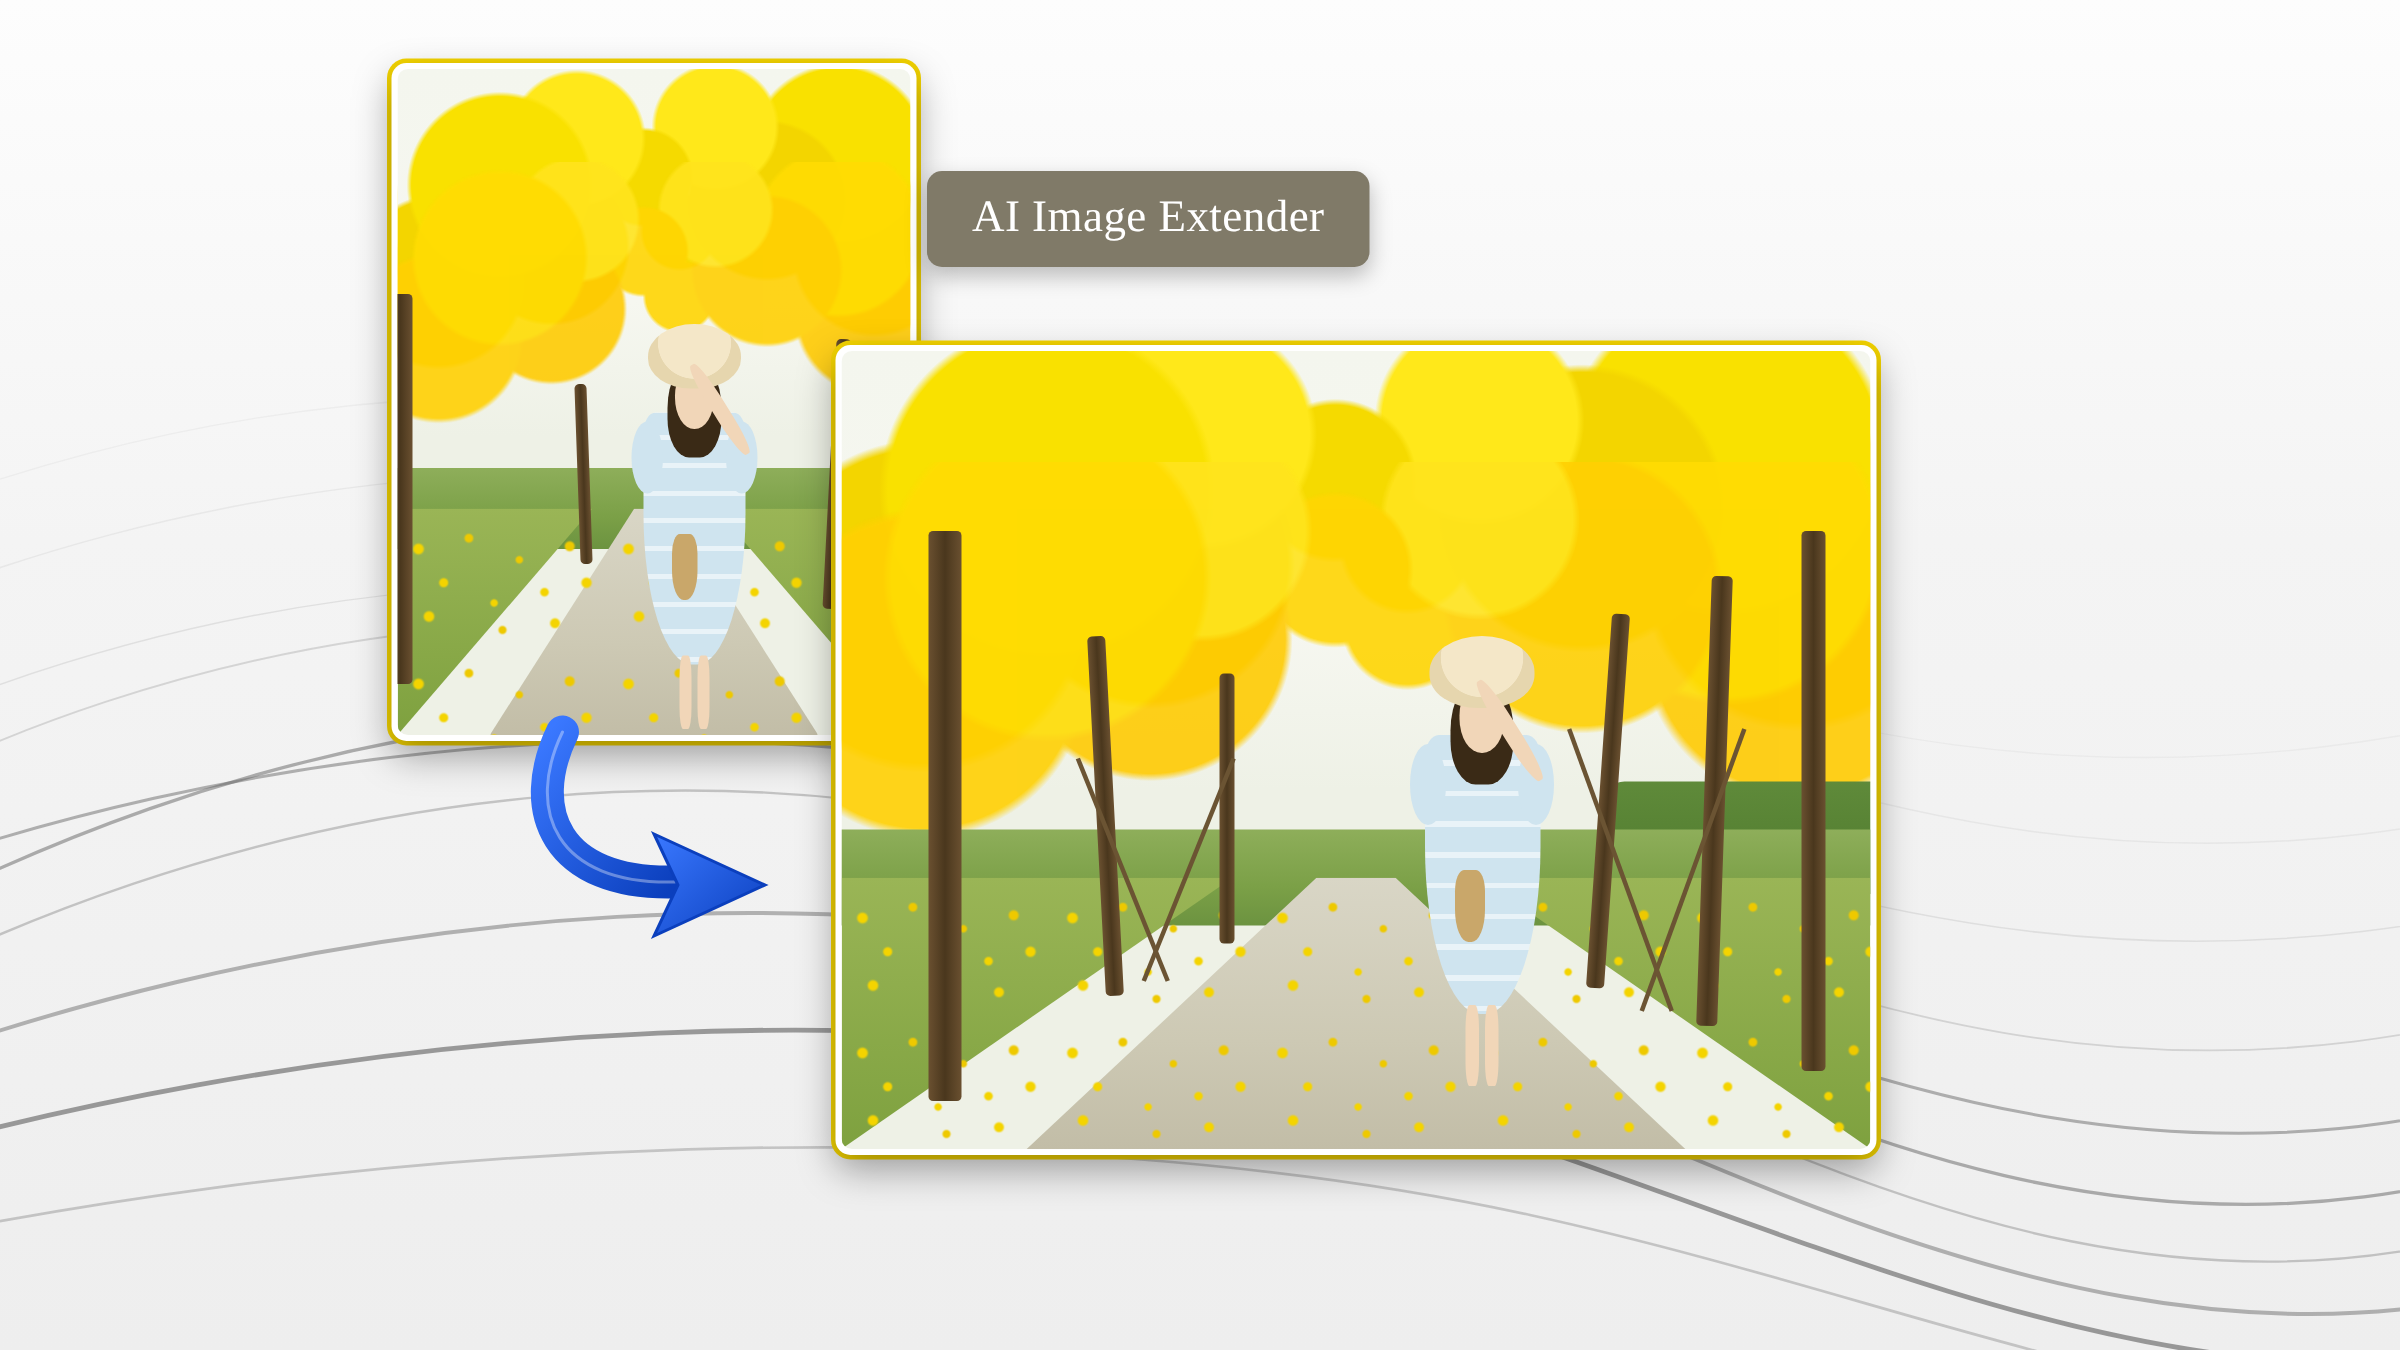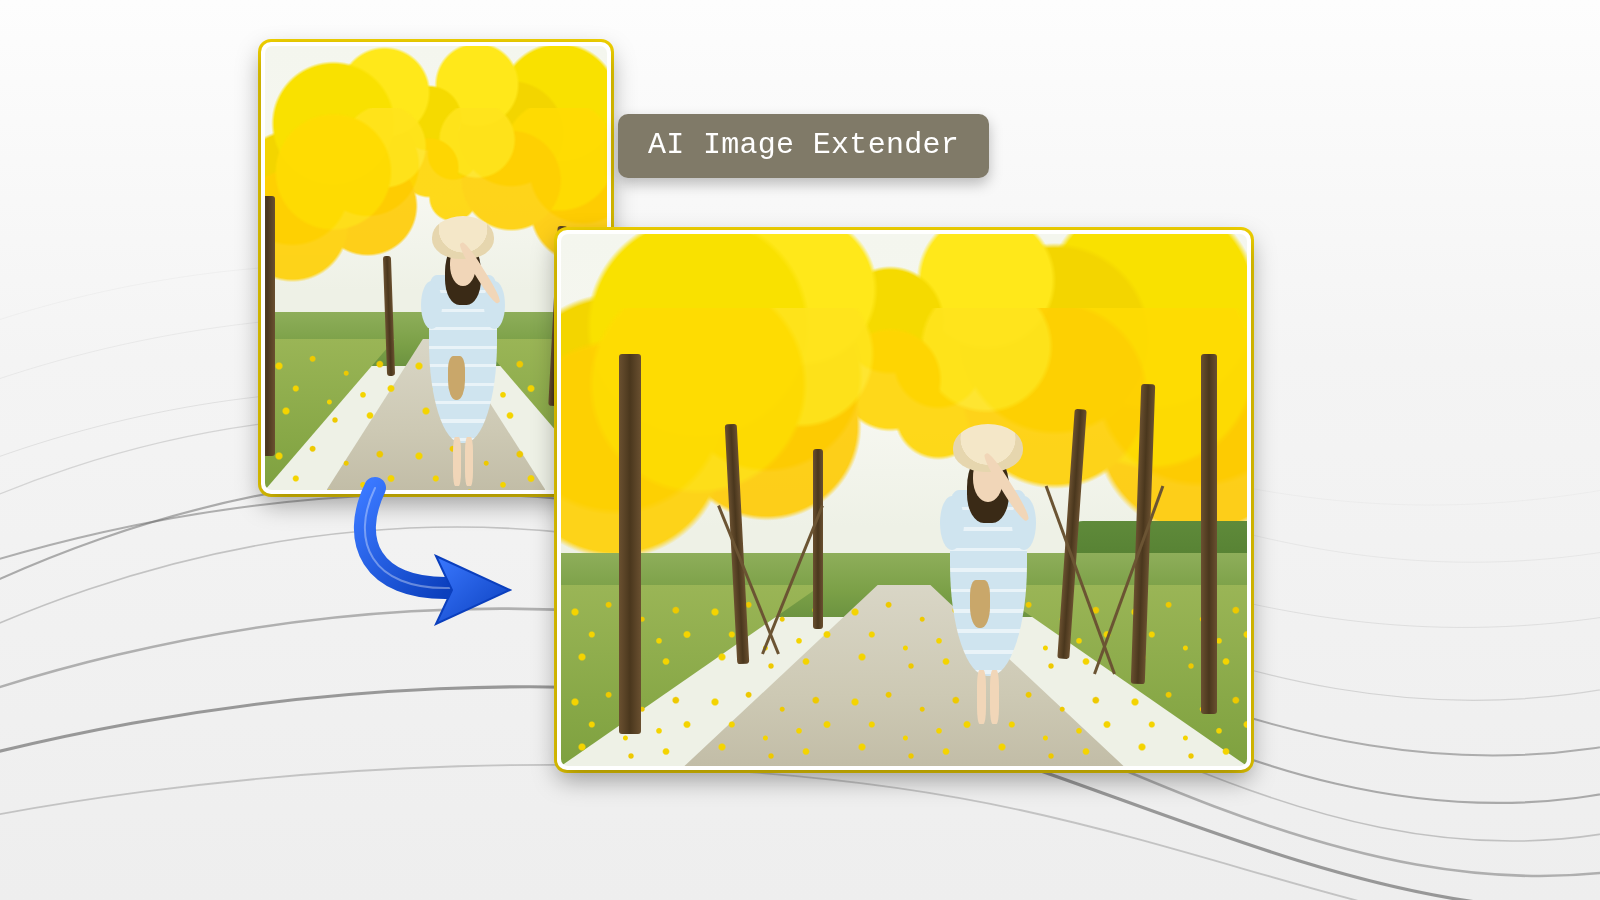--- a/index.html
+++ b/index.html
@@ -8,21 +8,21 @@
   .waves{position:absolute;left:-120px;top:150px;width:1900px;height:820px;pointer-events:none;}
   
   .frame{position:absolute;border-radius:10px;overflow:hidden;background:#fff;box-shadow:0 10px 25px rgba(0,0,0,.35),0 0 0 3px #f4d400;}
   .frame .inner{position:absolute;inset:4px;border-radius:7px;overflow:hidden;}
   .photo{position:absolute;inset:0;}
   
   .before{left:261px;top:42px;width:350px;height:452px;}
   
   .after{left:557px;top:230px;width:694px;height:540px;}
   
-  .label-pill{position:absolute;left:618px;top:114px;padding:16px 30px 18px 30px;border-radius:10px;background:#807a68;color:#fff;font-size:30px;line-height:1;letter-spacing:.3px;box-shadow:0 6px 14px rgba(0,0,0,.25);font-family:Liberation Mono, monospace;}
+  .label-pill{position:absolute;left:618px;top:114px;padding:16px 30px 18px 30px;border-radius:10px;background:#807a68;color:#fff;font-size:30px;line-height:1;letter-spacing:.3px;box-shadow:0 6px 14px rgba(0,0,0,.25);font-family:Liberation Serif, serif;}
   
   .arrow{position:absolute;left:340px;top:470px;width:200px;height:170px;}
   
   .sky{position:absolute;inset:0;background:linear-gradient(180deg,#f4f6ee 0%,#f6f7f0 35%,#eef1e6 55%);}
   .foliage{position:absolute;left:0;right:0;background:radial-gradient(circle at 20% 30%,#f9e100 0 18%,transparent 19%),radial-gradient(circle at 8% 55%,#f3d500 0 16%,transparent 17%),radial-gradient(circle at 35% 18%,#ffe81a 0 14%,transparent 15%),radial-gradient(circle at 30% 46%,#f1cf00 0 18%,transparent 19%),radial-gradient(circle at 48% 28%,#f5da00 0 12%,transparent 13%),radial-gradient(circle at 62% 15%,#ffe81a 0 13%,transparent 14%),radial-gradient(circle at 72% 34%,#f3d500 0 17%,transparent 18%),radial-gradient(circle at 86% 22%,#f9e100 0 16%,transparent 17%),radial-gradient(circle at 93% 48%,#f1cf00 0 15%,transparent 16%),radial-gradient(circle at 55% 42%,#f5da00 0 10%,transparent 11%);}
   .foliage.top{top:0;height:58%;}
   .foliage.mid{top:14%;height:48%;opacity:.9;filter:hue-rotate(-4deg);}
   .greenrow{position:absolute;left:0;right:0;top:60%;height:12%;background:linear-gradient(180deg,#8eae5a 0%,#7ba047 60%,#6c9340 100%);}
   .path{position:absolute;left:18%;right:18%;top:66%;bottom:0;background:linear-gradient(180deg,#d9d6c6 0%,#cdc9b4 60%,#c2bda7 100%);clip-path:polygon(44% 0,56% 0,100% 100%,0 100%);}
   .grassL{position:absolute;left:0;width:38%;top:66%;bottom:0;background:linear-gradient(180deg,#9ab556 0%,#7ea13f 100%);clip-path:polygon(0 0,100% 0,0 100%);}

